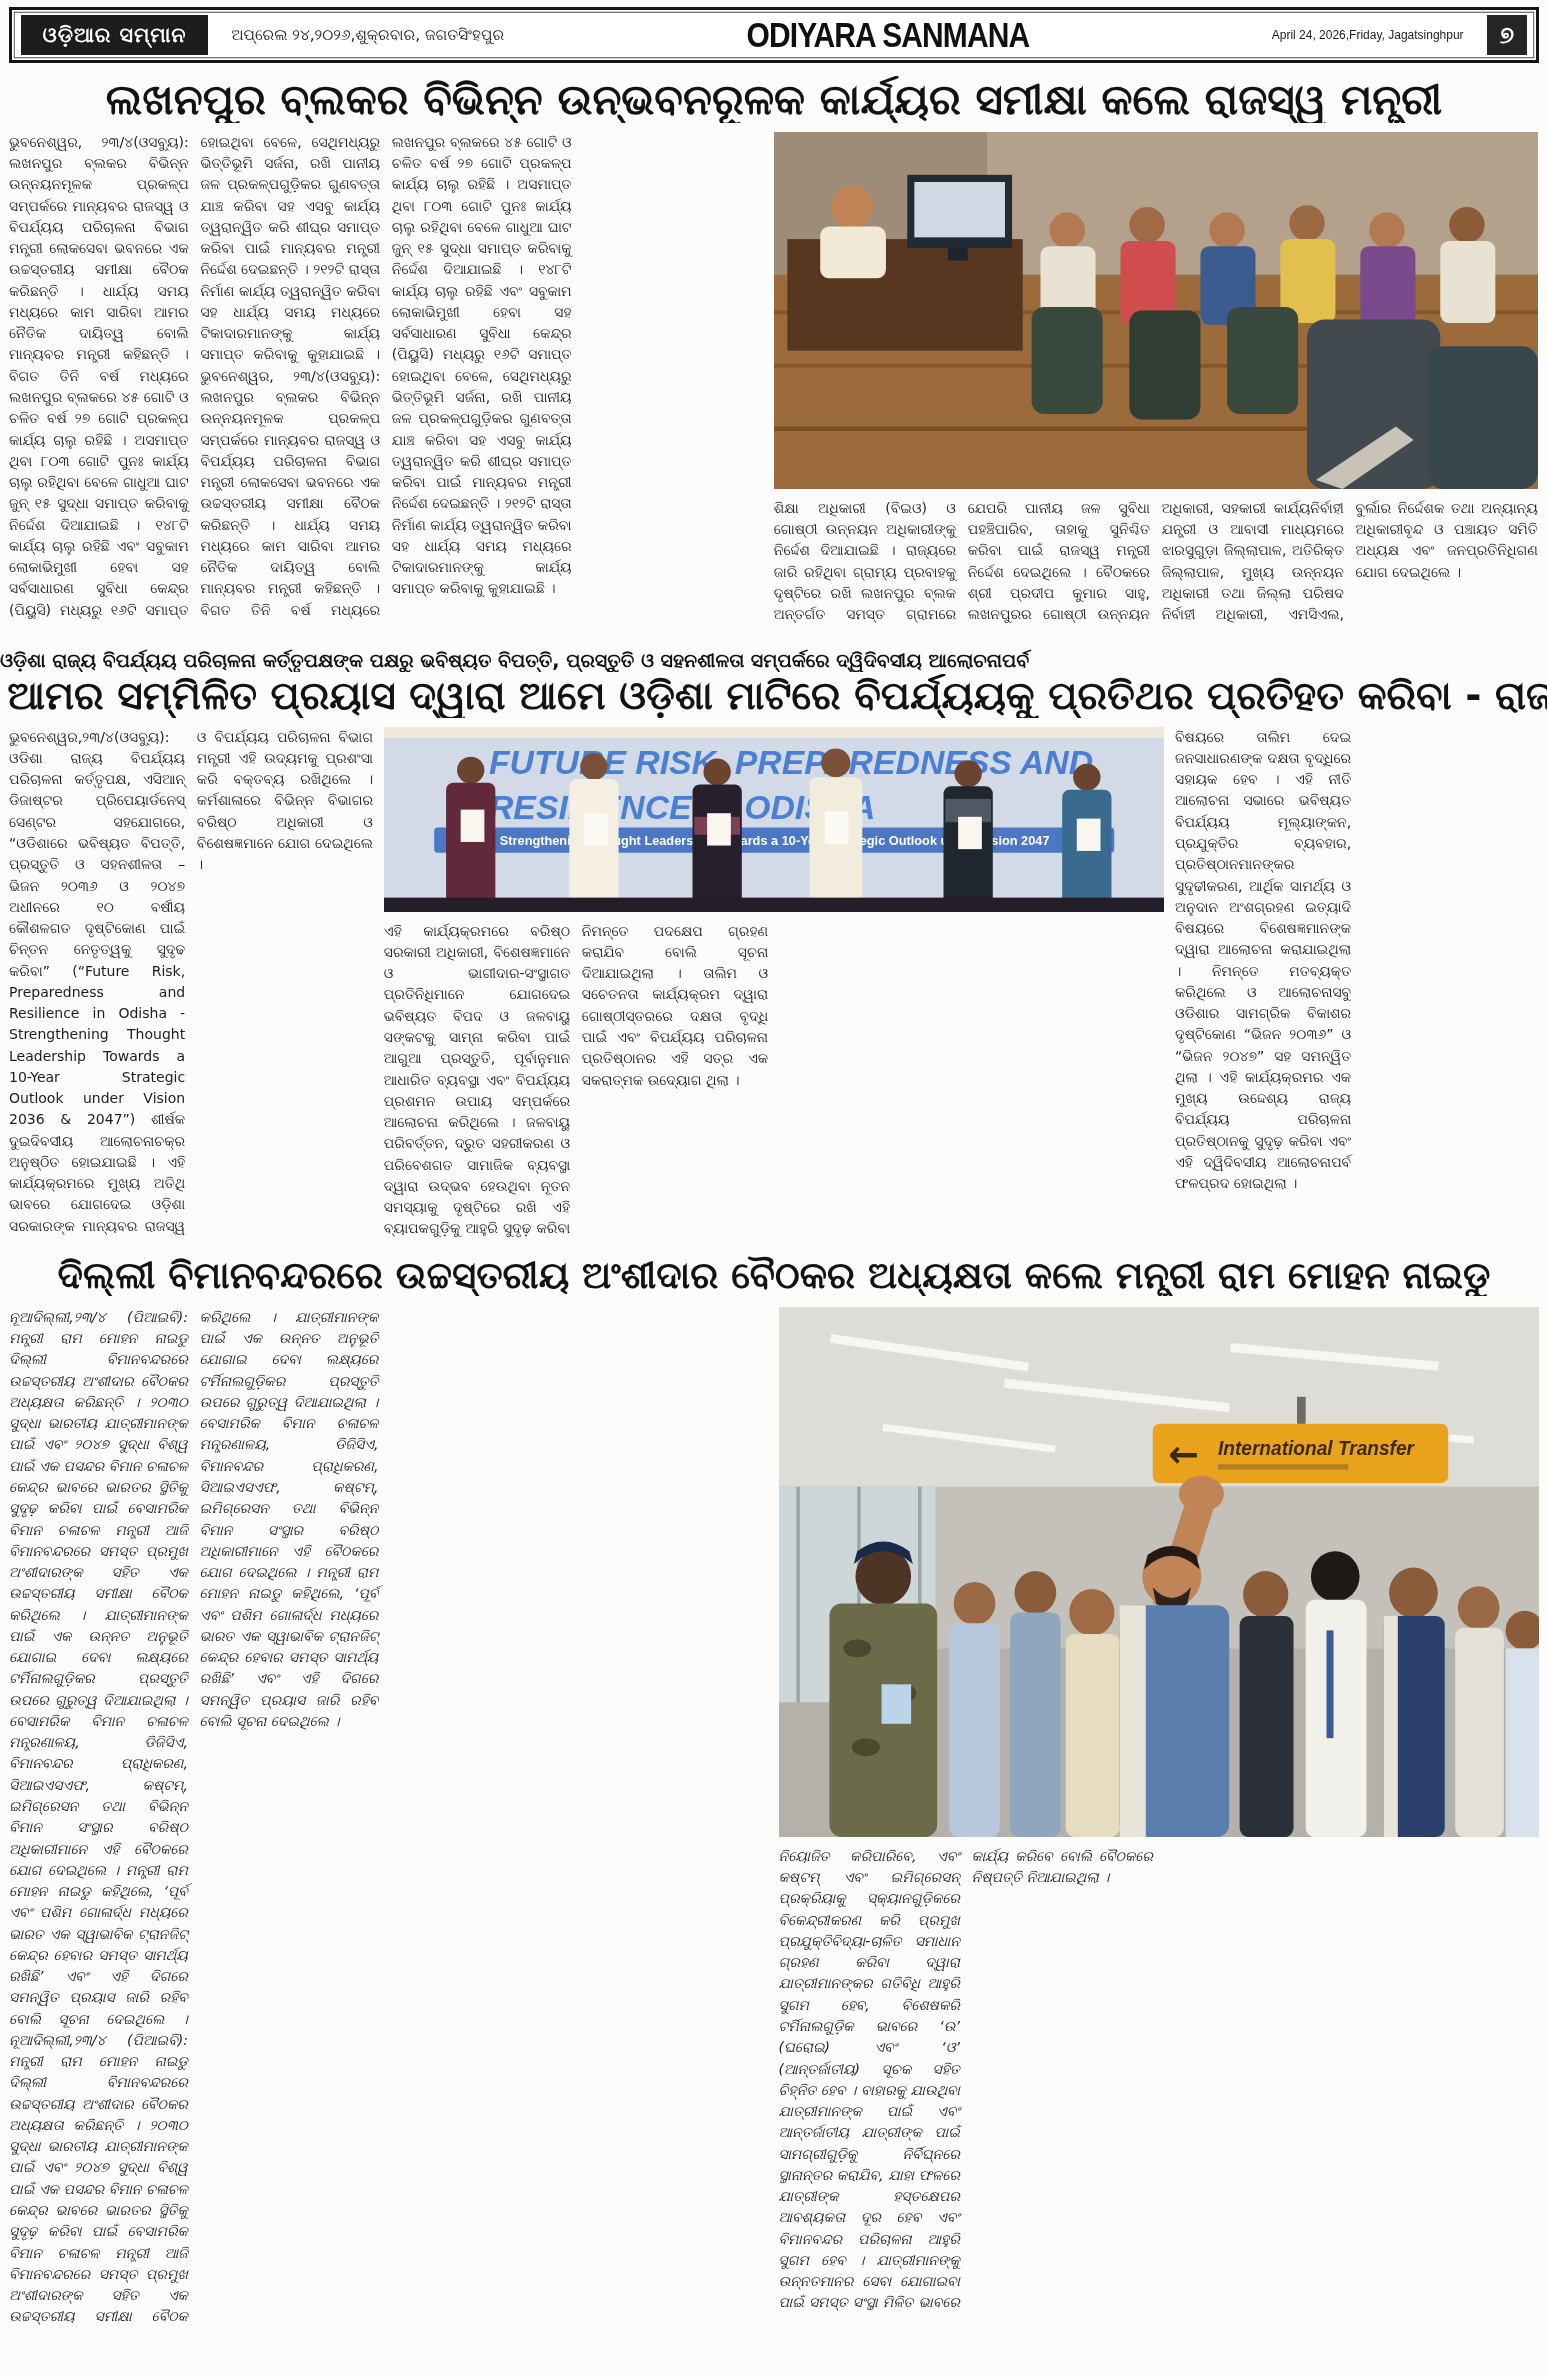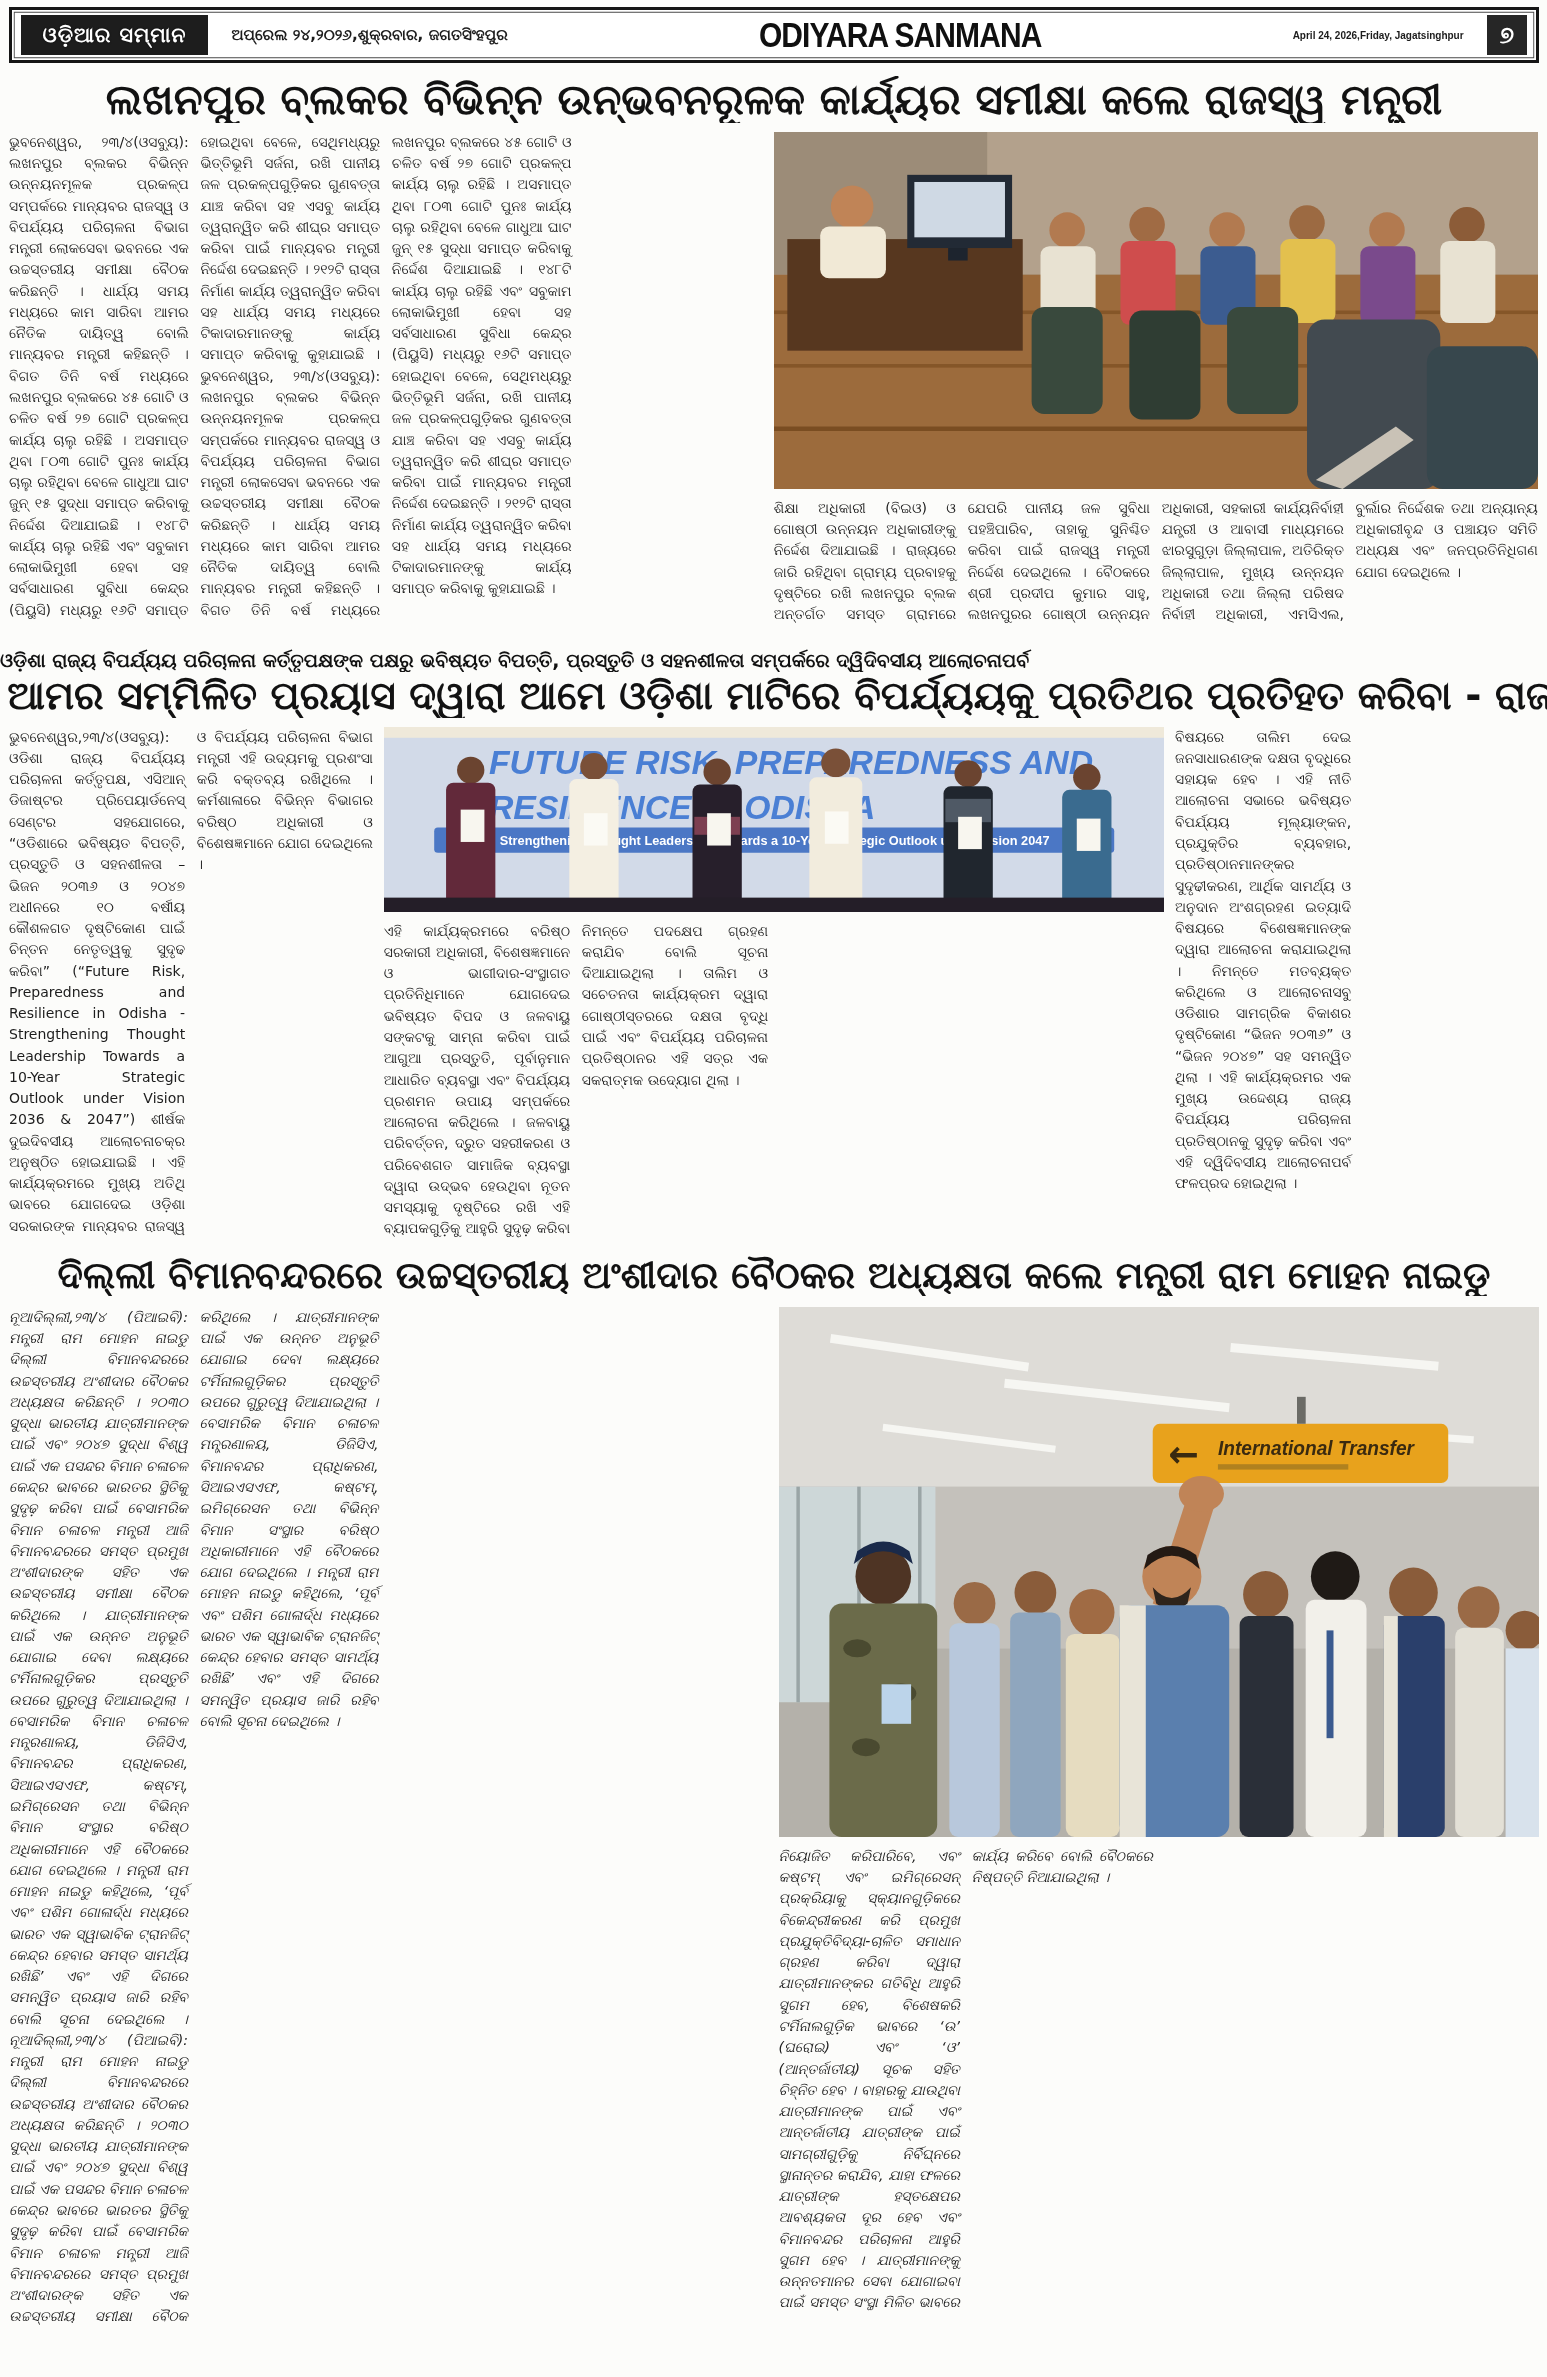--- a/index.html
+++ b/index.html
@@ -5,25 +5,25 @@
   html,body{margin:0;padding:0;background:#d9d9d9;}
   .paper{position:relative;width:1548px;height:2377px;background:#fcfcfa;margin:0 auto;
          font-family:"DejaVu Sans",sans-serif;color:#1c1c1c;overflow:hidden;}
   
   .masthead{margin:7.2px 9px 0 9px;height:50px;border:3.6px solid #151515;
             box-shadow:inset 0 0 0 1.8px #ffffff, inset 0 0 0 2.7px #4a4a4a;
             display:flex;align-items:center;gap:23.4px;padding:0 9px;background:#ffffff;}
   .logo-box{background:#1d1d1d;color:#fff;height:40px;min-width:187px;display:flex;
             align-items:center;justify-content:center;font-weight:bold;font-size:20.7px;
             letter-spacing:0.9px;text-shadow:0 0 1.8px #000;text-align:right;}
-  .date-odia{font-size:15.3px;font-weight:bold;white-space:nowrap;}
+  .date-odia{font-size:15.3px;font-weight:normal;white-space:nowrap;}
   .masthead-title{flex:1;text-align:center;font-family:"Liberation Sans",sans-serif;
             font-weight:800;font-size:30px;letter-spacing:-0.9px;color:#101010;white-space:nowrap;
             transform:scaleY(1.15);}
-  .date-eng{font-size:10px;font-weight:bold;white-space:nowrap;font-family:"Liberation Sans",sans-serif;}
+  .date-eng{font-size:12px;font-weight:normal;white-space:nowrap;font-family:"Liberation Sans",sans-serif;}
   .page-no{background:#262626;color:#fff;width:40px;height:40px;display:flex;align-items:center;
             justify-content:center;font-size:23.4px;font-weight:bold;}
   
   .headline{font-weight:700;color:#121212;text-align:center;white-space:nowrap;overflow:hidden;
             line-height:1.12;padding:0 7.2px;}
   .h-a1{font-size:42px;margin:12.6px 0 3.6px 0;}
   .h-a2{font-size:39px;margin:1.8px 0 3.6px 0;}
   .h-a3{font-size:37px;margin:9px 0 5.4px 0;}
   .strapline{text-align:left;font-size:19px;font-weight:700;margin-top:14.4px;white-space:nowrap;
              overflow:hidden;color:#111;}

